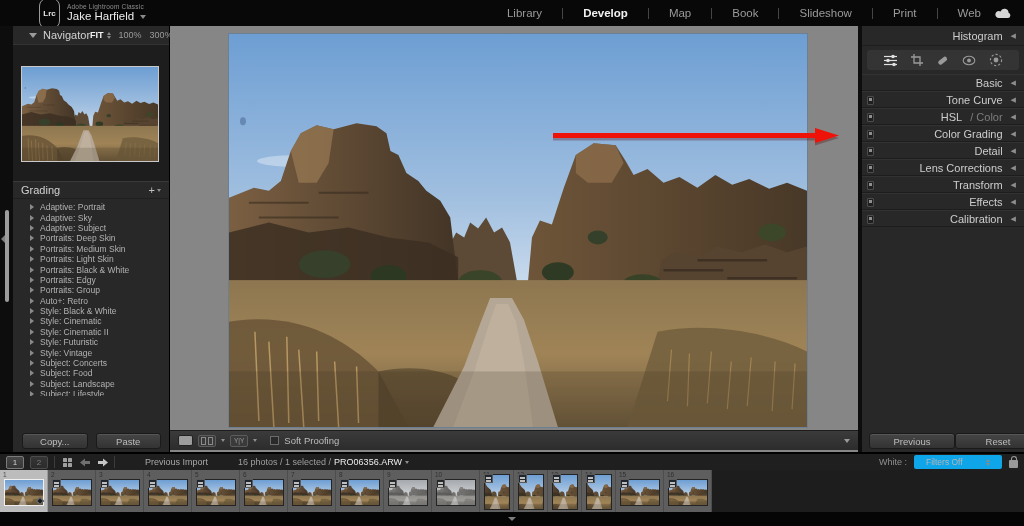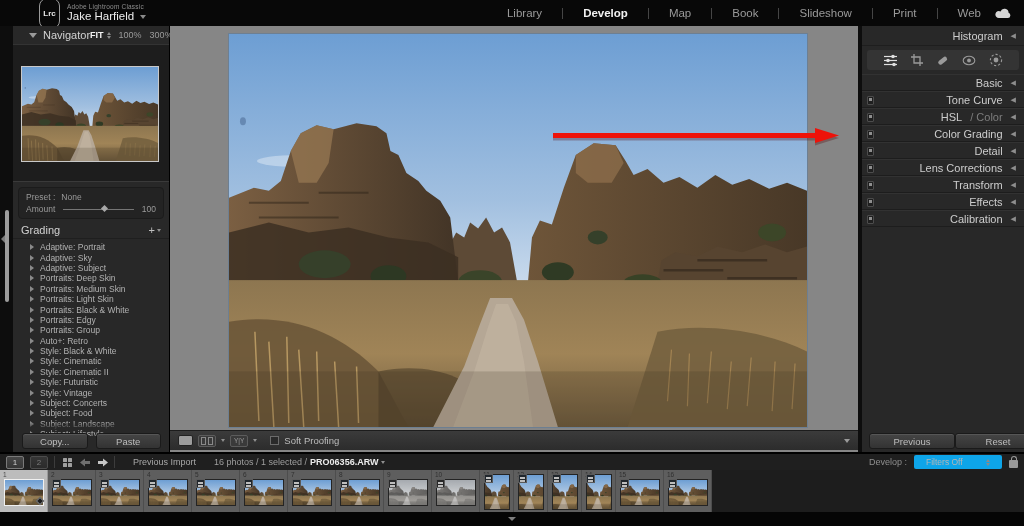--- a/index.html
+++ b/index.html
@@ -85,22 +85,22 @@
 
 .red-arrow{position:absolute;left:548px;top:125px;width:295px;height:24px;z-index:40;pointer-events:none}
 
 
 .fs-head{position:absolute;left:0;top:452px;width:1024px;height:18px;background:#1f1f1f;border-top:2px solid #000;display:flex;align-items:center;padding:0 6px;gap:6px}
 .winbtn{width:18px;height:13px;border:1px solid #7a7a7a;border-radius:2px;background:linear-gradient(#474747,#363636);color:#d0d0d0;font-size:8px;display:flex;align-items:center;justify-content:center}
 .winbtn.dim{border-color:#4c4c4c;color:#7c7c7c;background:linear-gradient(#353535,#2b2b2b)}
 .fs-sep{width:1px;height:12px;background:#3c3c3c}
 .griddots{display:grid;grid-template-columns:4px 4px;grid-template-rows:4px 4px;gap:1px;margin:0 2px}
 .griddots b{background:#9f9f9f;border-radius:.5px}
-.fs-info{font-size:9px;color:#9f9f9f;margin-left:12px;display:flex;align-items:center;gap:3px}
-.fs-file{color:#ececec;font-weight:bold}
+.fs-info{font-size:9px;color:#9f9f9f;margin-left:24px;display:flex;align-items:center;gap:3px}
+.fs-file{color:#ececec;font-weight:normal}
 .fs-right{margin-left:auto;display:flex;align-items:center;gap:7px}
 .filter-label{font-size:9px;color:#8f8f8f}
 .filter-dd{width:88px;height:13px;background:#2c2c2c;border:7px solid #0ea5e9;border-radius:2px;color:#b5b5b5;font-size:8.5px;display:flex;align-items:center;padding:0 5px;gap:4px}
 .filter-dd .txt{flex:1}
 .lockicon{width:9px;height:8px;background:#9a9a9a;border-radius:1px;position:relative;margin-top:3px}
 .lockicon::before{content:"";position:absolute;left:1.5px;top:-4px;width:4px;height:4px;border:1.5px solid #9a9a9a;border-bottom:none;border-radius:3px 3px 0 0}
 
 
 .filmstrip{position:absolute;left:0;top:470px;width:1024px;height:42px;background:#1d1d1d;display:flex}
 .cell{height:42px;background:#5e5e5e;border-right:1px solid rgba(0,0,0,.18);position:relative;padding:0 3.5px;cursor:pointer}
@@ -243,33 +243,20 @@
           </span>
       </span>
     </div>
     <div class="nav-preview">
       <div class="nav-thumb">
         <svg viewBox="0 0 580 396" preserveAspectRatio="none">
             <use href="#scene-g"></use>
           </svg>
       </div>
     </div>
-    <div class="preset-box">
-      <div class="row">
-        <span>Preset :</span>
-        <span>None</span>
-      </div>
-      <div class="row">
-        <span>Amount</span>
-        <span class="amount-track">
-            <span class="amount-thumb"></span>
-          </span>
-        <span>100</span>
-      </div>
-    </div>
     <div class="presets-head">
       <span class="tri"></span>
       <span>Grading</span>
       <span class="plus">
           <span>+</span>
           <span class="tb-dd"></span>
         </span>
     </div>
     <div class="presets-list">
         <div class="preset-row">
@@ -499,21 +486,21 @@
         <polygon points="11,4.5 6,0.5 6,3 1,3 1,6 6,6 6,8.5" fill="#c6c6c6"></polygon>
       </svg>
     <span class="fs-sep"></span>
     <span class="fs-info" style="color:#a8a8a8">Previous Import</span>
     <span class="fs-info">
       <span>16 photos / 1 selected /</span>
       <span class="fs-file">PRO06356.ARW</span>
       <span class="tb-dd"></span>
     </span>
     <span class="fs-right">
-      <span class="filter-label">Develop :</span>
+      <span class="filter-label">White :</span>
       <span class="filter-dd">
         <span class="txt">Filters Off</span>
         <span class="updown">
             <i class="u"></i>
             <i class="d"></i>
           </span>
       </span>
       <span class="lockicon"></span>
     </span>
   </div>

